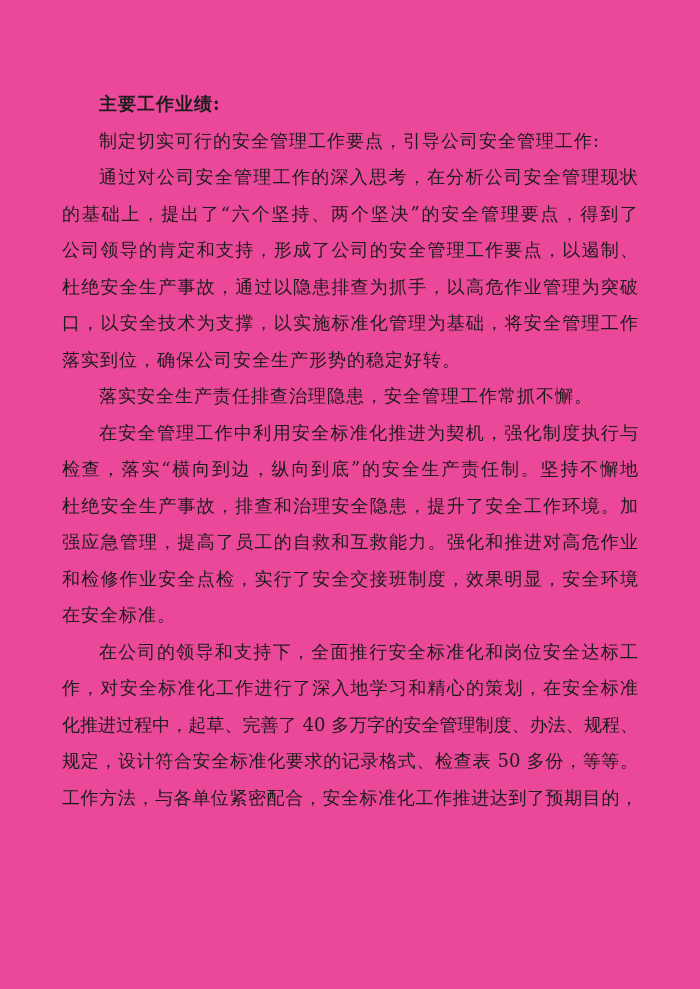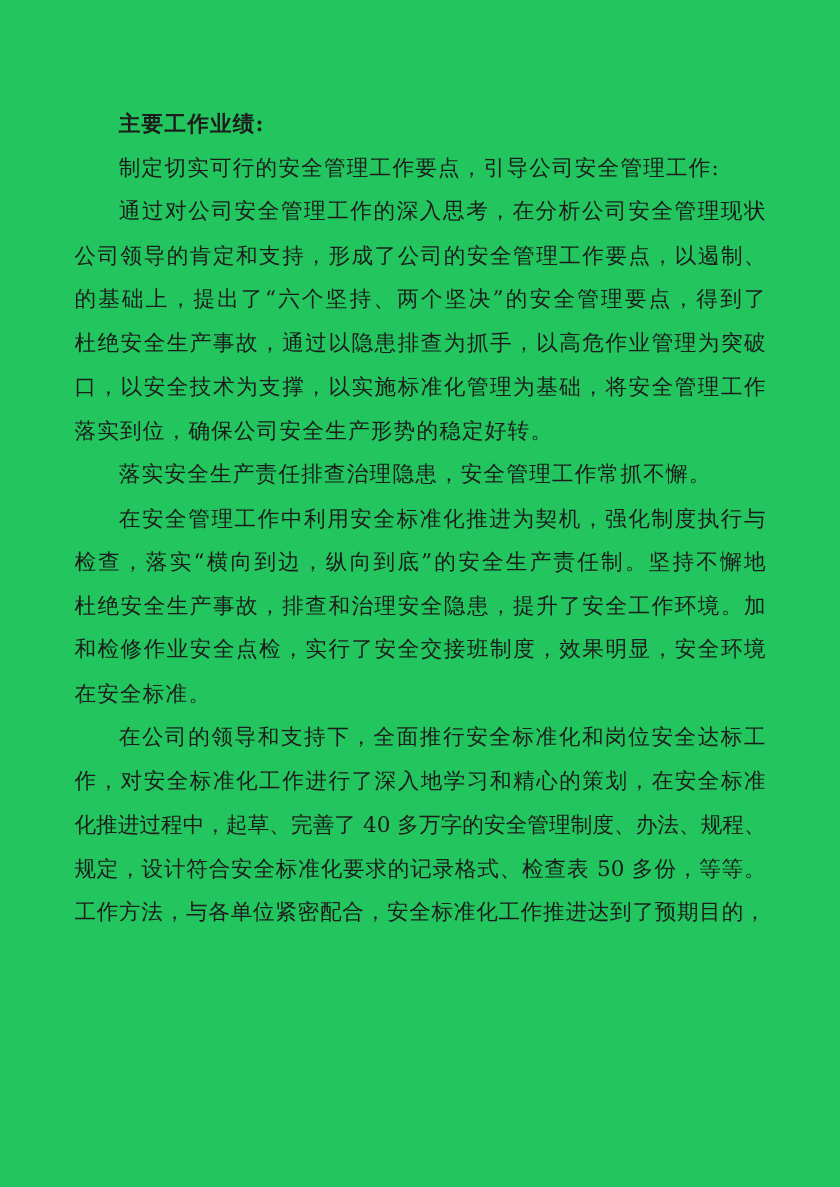--- a/index.html
+++ b/index.html
@@ -4,21 +4,21 @@
 <style>
   html, body {
     margin: 0;
     padding: 0;
     background: #ffffff;
   }
   .page {
     position: relative;
     width: 700px;
     height: 989px;
-    background: #22c55e;
+    background: #ec4899;
     overflow: hidden;
   }
   .content {
     position: absolute;
     left: 62px;
     top: 86px;
     width: 576px;
     font-family: "DejaVu Serif", "Liberation Serif", serif;
     font-size: 18px;
     color: #1c1c1c;
@@ -48,29 +48,30 @@
   }
 </style>
 </head>
 <body>
 
 <div class="page">
   <div class="content">
     <div class="ln bold indent">主要工作业绩:</div>
     <div class="ln indent">制定切实可行的安全管理工作要点，引导公司安全管理工作:</div>
     <div class="ln indent stretch">通过对公司安全管理工作的深入思考，在分析公司安全管理现状</div>
+    <div class="ln stretch">的基础上，提出了“六个坚持、两个坚决”的安全管理要点，得到了</div>
     <div class="ln stretch">公司领导的肯定和支持，形成了公司的安全管理工作要点，以遏制、</div>
-    <div class="ln stretch">的基础上，提出了“六个坚持、两个坚决”的安全管理要点，得到了</div>
     <div class="ln stretch">杜绝安全生产事故，通过以隐患排查为抓手，以高危作业管理为突破</div>
     <div class="ln stretch">口，以安全技术为支撑，以实施标准化管理为基础，将安全管理工作</div>
     <div class="ln">落实到位，确保公司安全生产形势的稳定好转。</div>
     <div class="ln indent">落实安全生产责任排查治理隐患，安全管理工作常抓不懈。</div>
     <div class="ln indent stretch">在安全管理工作中利用安全标准化推进为契机，强化制度执行与</div>
     <div class="ln stretch">检查，落实“横向到边，纵向到底”的安全生产责任制。坚持不懈地</div>
     <div class="ln stretch">杜绝安全生产事故，排查和治理安全隐患，提升了安全工作环境。加</div>
+    <div class="ln stretch">强应急管理，提高了员工的自救和互救能力。强化和推进对高危作业</div>
     <div class="ln stretch">和检修作业安全点检，实行了安全交接班制度，效果明显，安全环境</div>
     <div class="ln">在安全标准。</div>
     <div class="ln indent stretch">在公司的领导和支持下，全面推行安全标准化和岗位安全达标工</div>
     <div class="ln stretch">作，对安全标准化工作进行了深入地学习和精心的策划，在安全标准</div>
     <div class="ln stretch">化推进过程中，起草、完善了 40 多万字的安全管理制度、办法、规程、</div>
     <div class="ln stretch">规定，设计符合安全标准化要求的记录格式、检查表 50 多份，等等。</div>
     <div class="ln stretch">工作方法，与各单位紧密配合，安全标准化工作推进达到了预期目的，</div>
   </div>
 </div>
 

